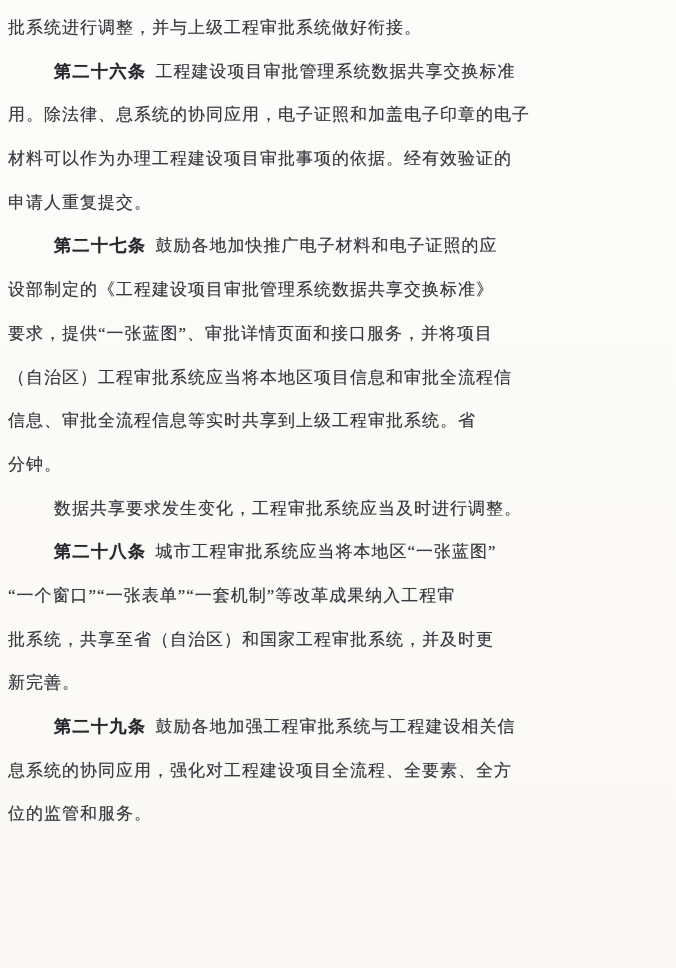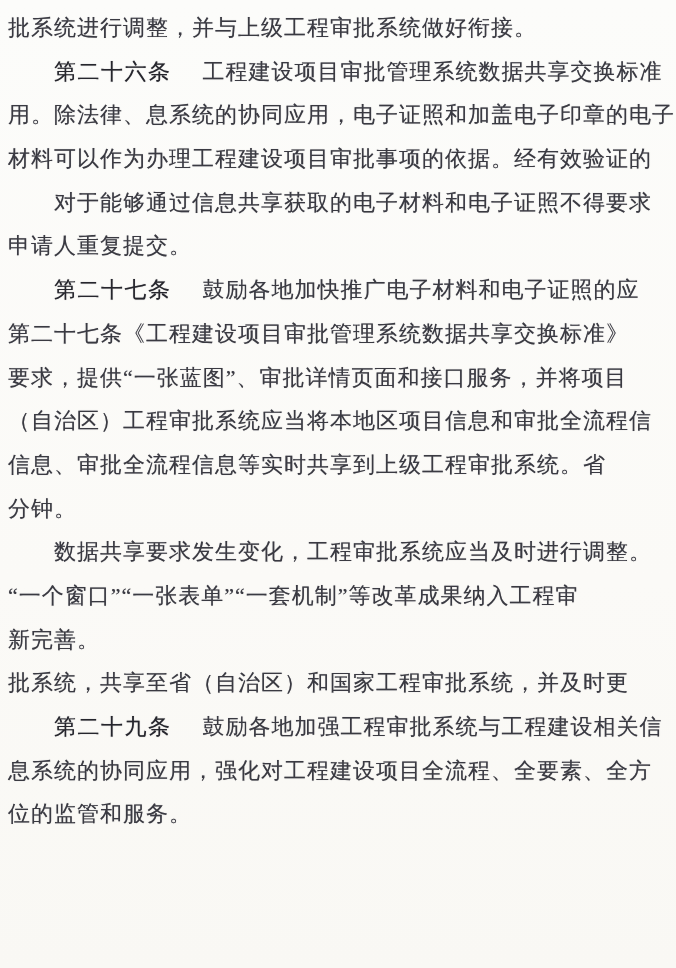--- a/index.html
+++ b/index.html
@@ -19,56 +19,56 @@
     background: linear-gradient(180deg, #fcfcfa 0%, #fbfaf7 60%, #f9f8f4 100%);
     overflow: hidden;
   }
   .doc {
     padding: 6px 8px 0 8px;
   }
   .line {
     height: 43.7px;
     line-height: 43.7px;
     font-family: "Liberation Serif", "DejaVu Serif", serif;
-    font-size: 22px;
+    font-size: 17px;
     letter-spacing: 1px;
     color: #3a3a42;
     white-space: nowrap;
     text-shadow: 0 0 0.7px rgba(58, 58, 68, 0.55);
   }
   .line.indent {
     padding-left: 46px;
   }
   .head {
     font-family: "Liberation Sans", "DejaVu Sans", sans-serif;
-    font-weight: 400;
+    font-weight: 700;
     color: #26262d;
     letter-spacing: 1.5px;
-    margin-right: 31px;
+    margin-right: 9px;
     text-shadow: 0 0 0.8px rgba(38, 38, 45, 0.6);
   }
 </style>
 </head>
 <body>
 
 <div class="page">
   <div class="doc">
       <div class="line"><span>批系统进行调整，并与上级工程审批系统做好衔接。</span></div>
       <div class="line indent"><span class="head">第二十六条</span><span>工程建设项目审批管理系统数据共享交换标准</span></div>
       <div class="line"><span>用。除法律、息系统的协同应用，电子证照和加盖电子印章的电子</span></div>
       <div class="line"><span>材料可以作为办理工程建设项目审批事项的依据。经有效验证的</span></div>
-      <div class="line indent"><span>对于能够通过信息共享获取的电子材料和电子证照不得要求</span></div>
       <div class="line"><span>申请人重复提交。</span></div>
       <div class="line indent"><span class="head">第二十七条</span><span>鼓励各地加快推广电子材料和电子证照的应</span></div>
-      <div class="line"><span>第二十七条《工程建设项目审批管理系统数据共享交换标准》</span></div>
+      <div class="line"><span>设部制定的《工程建设项目审批管理系统数据共享交换标准》</span></div>
       <div class="line"><span>要求，提供“一张蓝图”、审批详情页面和接口服务，并将项目</span></div>
       <div class="line"><span>（自治区）工程审批系统应当将本地区项目信息和审批全流程信</span></div>
       <div class="line"><span>信息、审批全流程信息等实时共享到上级工程审批系统。省</span></div>
       <div class="line"><span>分钟。</span></div>
       <div class="line indent"><span>数据共享要求发生变化，工程审批系统应当及时进行调整。</span></div>
+      <div class="line indent"><span class="head">第二十八条</span><span>城市工程审批系统应当将本地区“一张蓝图”</span></div>
       <div class="line"><span>“一个窗口”“一张表单”“一套机制”等改革成果纳入工程审</span></div>
+      <div class="line"><span>批系统，共享至省（自治区）和国家工程审批系统，并及时更</span></div>
       <div class="line"><span>新完善。</span></div>
-      <div class="line"><span>批系统，共享至省（自治区）和国家工程审批系统，并及时更</span></div>
       <div class="line indent"><span class="head">第二十九条</span><span>鼓励各地加强工程审批系统与工程建设相关信</span></div>
       <div class="line"><span>息系统的协同应用，强化对工程建设项目全流程、全要素、全方</span></div>
       <div class="line"><span>位的监管和服务。</span></div>
     </div>
 </div>
 
 </body></html>

